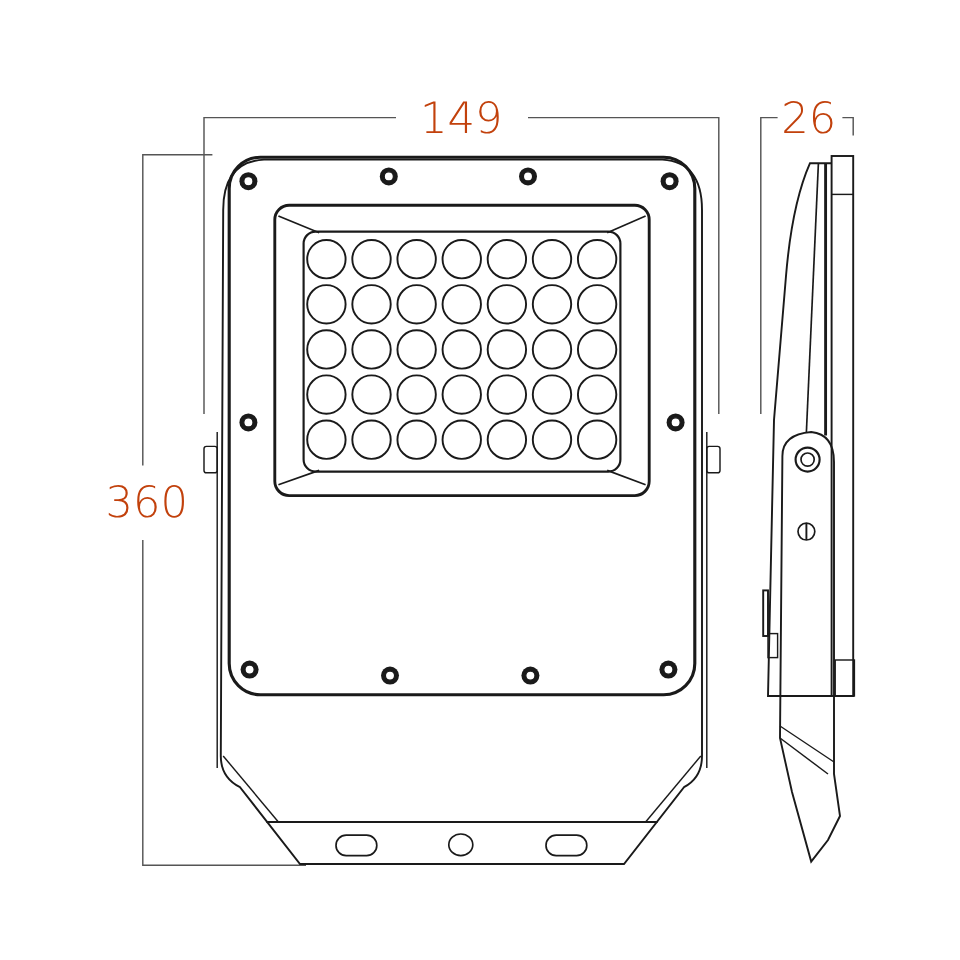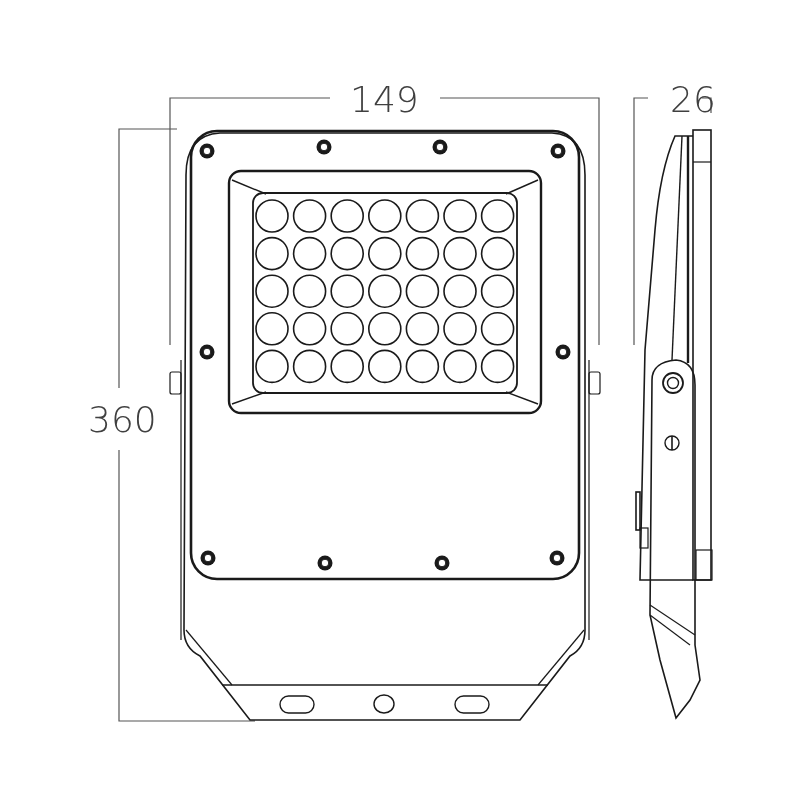--- a/index.html
+++ b/index.html
@@ -1,18 +1,18 @@
 <!DOCTYPE html>
 <html><head>
 <meta charset="utf-8">
 <style>
   html,body{margin:0;padding:0;background:#ffffff;}
   body{width:800px;height:800px;overflow:hidden;font-family:"DejaVu Sans",sans-serif;}
   #canvas{position:absolute;left:0;top:0;width:800px;height:800px;}
-  .dim-label{position:absolute;font-family:"DejaVu Sans",sans-serif;font-size:36px;color:#404040;line-height:1;font-weight:300;}
+  .dim-label{position:absolute;font-family:"DejaVu Sans",sans-serif;font-size:36px;color:#c2410c;line-height:1;font-weight:300;}
 </style>
 </head>
 <body>
 
 <svg id="canvas" width="800" height="800" viewBox="0 0 800 800" xmlns="http://www.w3.org/2000/svg">
   <g fill="none" stroke="#555" stroke-width="1.2">
 
     <polyline points="170,345 170,98 330,98"></polyline>
     <polyline points="440,98 599,98 599,345"></polyline>
 
@@ -126,13 +126,13 @@
     <circle cx="672" cy="443" r="7" stroke-width="1.4"></circle>
     <line x1="672" y1="436" x2="672" y2="450" stroke-width="1.6"></line>
     <rect x="636" y="492" width="4" height="38" stroke-width="1.6"></rect>
     <rect x="640" y="528" width="8" height="20" stroke-width="1.2"></rect>
     <rect x="696" y="550" width="16" height="30" stroke-width="1.2"></rect>
   </g>
 </svg>
 
 <div class="dim-label" style="left:350px;top:82px;">149</div>
 <div class="dim-label" style="left:88px;top:402px;">360</div>
-<div class="dim-label" style="left:651px;top:82px;margin-left:19px;">26</div>
+<div class="dim-label" style="left:651px;top:82px;">26</div>
 
 </body></html>

